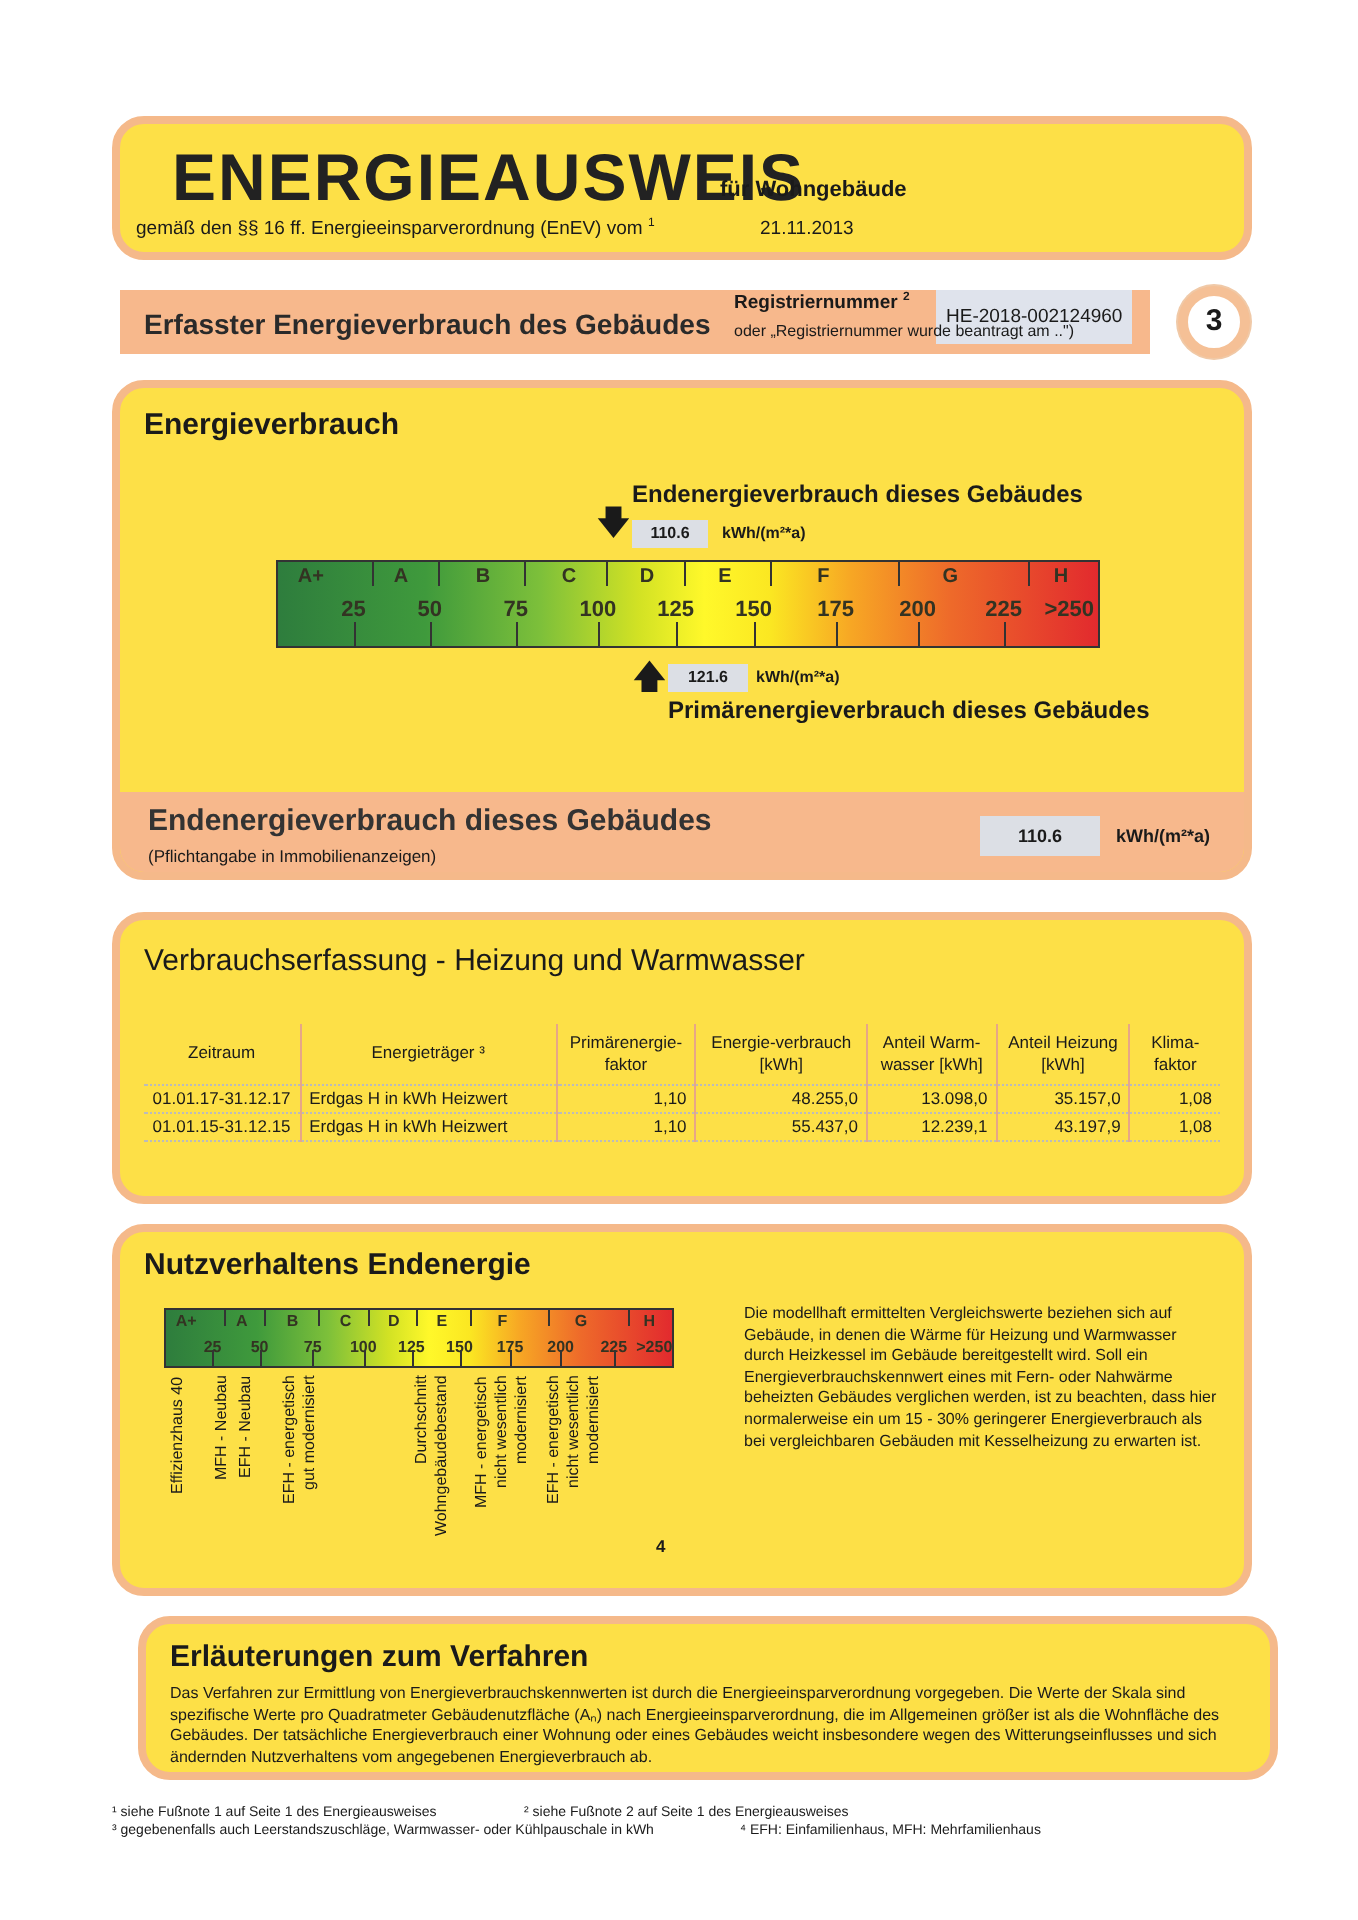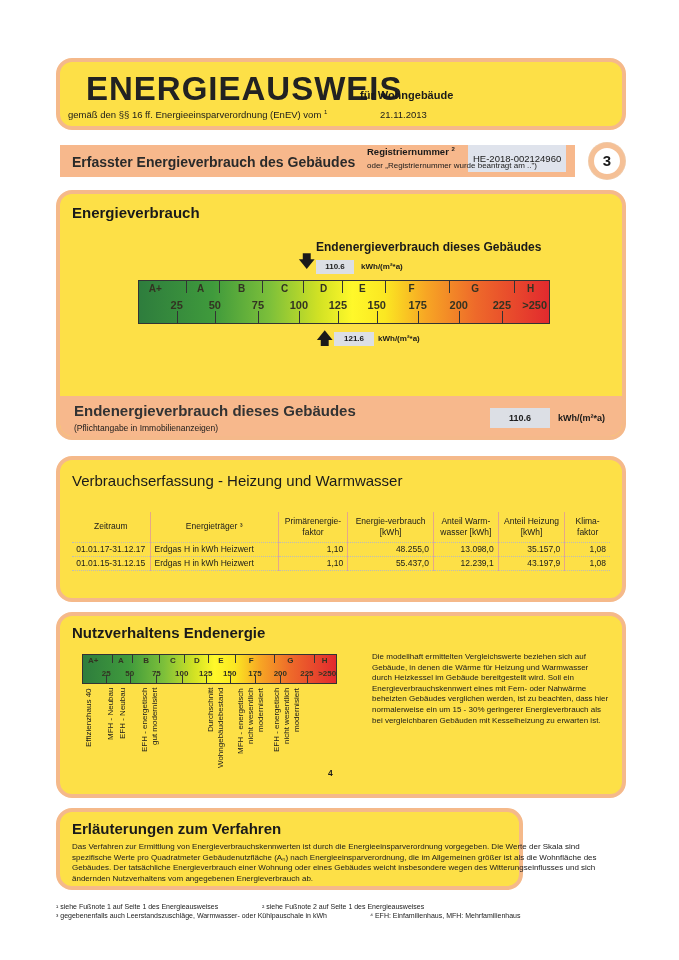--- a/index.html
+++ b/index.html
@@ -64,21 +64,21 @@
   #vg { left: 56px; top: 612px; width: 570px; height: 186px; }
   #vg .h { position: absolute; left: 12px; top: 8px; font-size: 15px; font-weight: bold; }
   #vg .scale { left: 22px; top: 38px; width: 255px; height: 30px; }
   #vg .scale .cls { top: 1px; font-size: 8px; }
   #vg .scale .num { top: 14px; font-size: 8px; }
   #vg .ref { position: absolute; top: 72px; writing-mode: vertical-rl; transform: rotate(180deg); font-size: 8px; line-height: 10px; text-align: right; height: 90px; }
   #vg .fn4 { position: absolute; left: 268px; top: 152px; font-size: 8.5px; font-weight: bold; }
   #vg .note { position: absolute; left: 312px; top: 36px; width: 238px; font-size: 8px; line-height: 10.6px; }
 
   
-  #er { left: 56px; top: 808px; width: 467px; height: 82px; }
+  #er { left: 69px; top: 808px; width: 570px; height: 82px; }
   #er .h { position: absolute; left: 12px; top: 8px; font-size: 15px; font-weight: bold; }
   #er .p { position: absolute; left: 12px; top: 30px; width: 545px; font-size: 8px; line-height: 10.5px; }
 
   
   .fn { position: absolute; font-size: 7px; }
 </style>
 </head>
 <body>
 
 <div class="box" id="hdr">
@@ -138,20 +138,21 @@
       <span class="tick" style="left: 48.5%; bottom: 0px; height: 28%;"></span>
       <span class="tick" style="left: 58%; bottom: 0px; height: 28%;"></span>
       <span class="tick" style="left: 68%; bottom: 0px; height: 28%;"></span>
       <span class="tick" style="left: 78%; bottom: 0px; height: 28%;"></span>
       <span class="tick" style="left: 88.5%; bottom: 0px; height: 28%;"></span>
     </div>
 
   <div class="arrow-up">🡅</div>
   <div class="primval">121.6</div>
   <div class="primunit">kWh/(m²*a)</div>
+  <div class="primlabel">Primärenergieverbrauch dieses Gebäudes</div>
 
   <div class="foot">
     <div class="big">Endenergieverbrauch dieses Gebäudes</div>
     <div class="small">(Pflichtangabe in Immobilienanzeigen)</div>
     <div class="val">110.6</div>
     <div class="unit">kWh/(m²*a)</div>
   </div>
 </div>
 
 <div class="box" id="vb">

